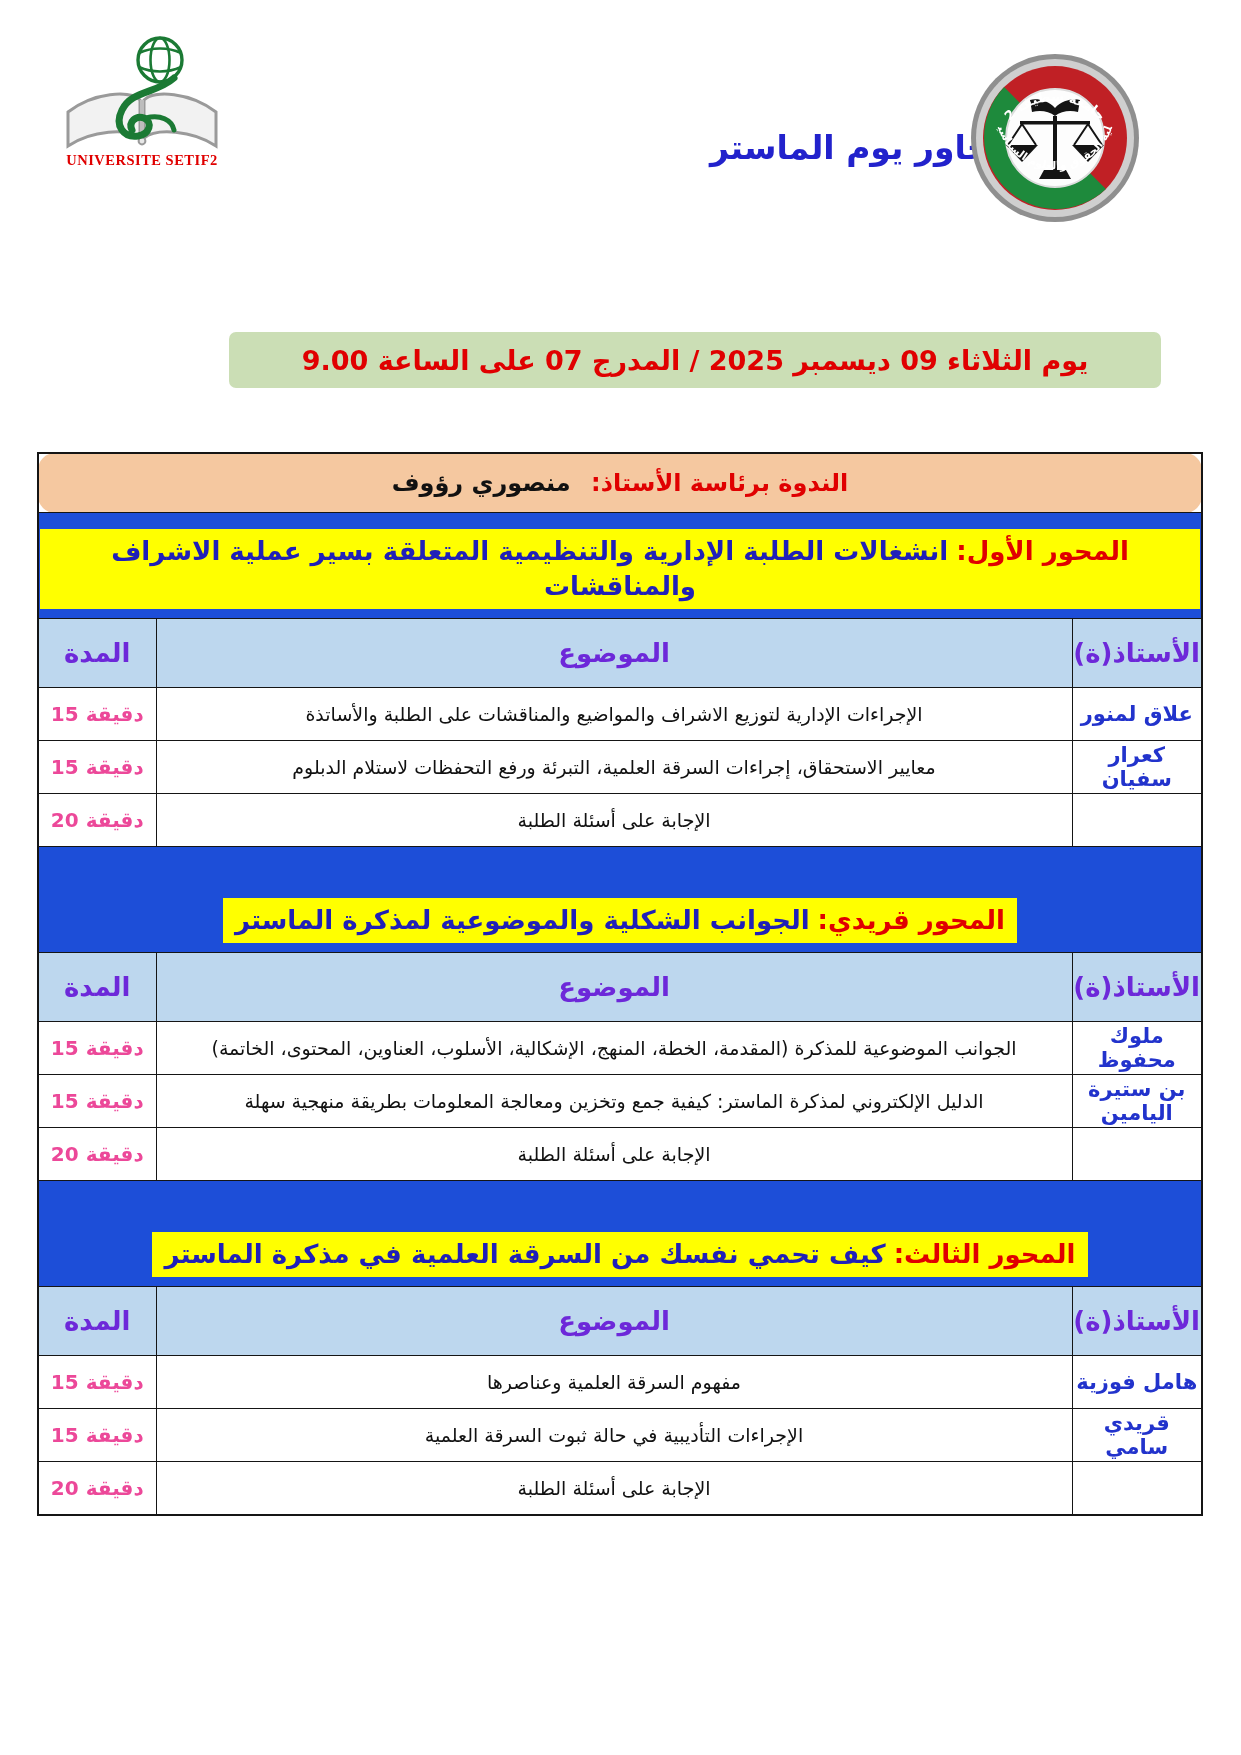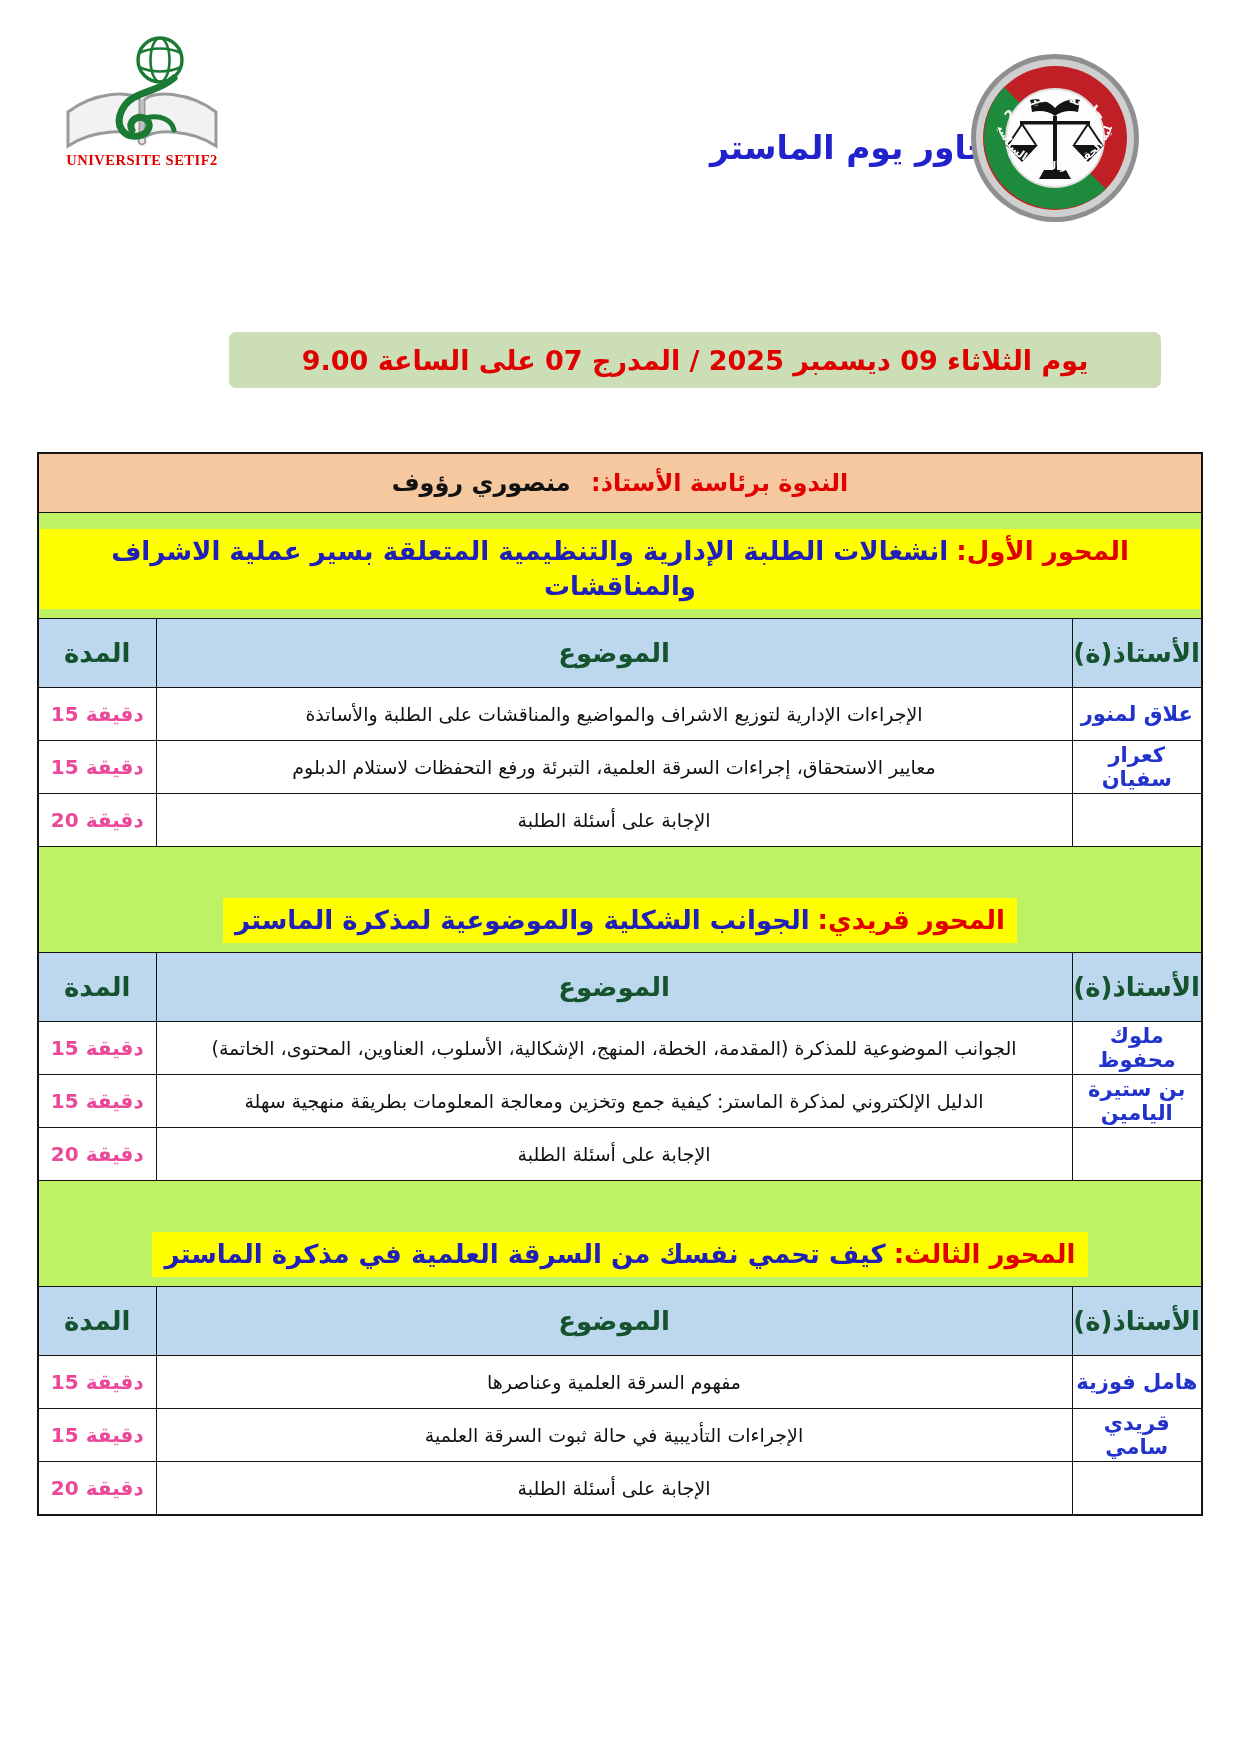--- a/index.html
+++ b/index.html
@@ -37,36 +37,36 @@
     display:flex;align-items:center;justify-content:center;
     color:var(--red,#e00000);font-size:27px;font-weight:bold;border-radius:7px;
   }
   
   .schedule-wrap{position:absolute;top:452px;right:38px;width:1166px;}
   table.schedule{border-collapse:collapse;width:100%;table-layout:fixed;border:2px solid #151515;}
   table.schedule td,table.schedule th{border:1.6px solid #151515;overflow:hidden;}
   .chair-cell{
     background:var(--chair-bg,#f5c8a0);height:56px;
     text-align:center;vertical-align:middle;
-    font-size:24px;font-weight:bold;color:#111;
+    font-size:24px;font-weight:bold;color:#111;border-radius:17px;
   }
   .chair-label{color:var(--red,#e00000);margin-left:12px;}
   .spacer-cell{
-    background:#bef264;height:95px;text-align:center;
+    background:#1d4ed8;height:95px;text-align:center;
     vertical-align:bottom;padding-bottom:9px;
   }
   .hl{
     display:inline-block;background:var(--highlight,#ffff00);
     padding:5px 12px;font-size:26px;font-weight:bold;line-height:1.35;
   }
   .hl-label{color:var(--red,#e00000);margin-left:8px;}
   .hl-title{color:var(--section-blue,#2020b8);}
   tr.head th{
     background:var(--header-bg,#bdd7ee);height:66px;
-    font-size:26px;font-weight:bold;color:#14532d;text-align:center;vertical-align:middle;
+    font-size:26px;font-weight:bold;color:#6d28d9;text-align:center;vertical-align:middle;
   }
   tr.data td{height:50px;text-align:center;vertical-align:middle;background:#fff;}
   td.prof{color:var(--name-blue,#2233cc);font-weight:bold;font-size:21px;}
   td.topic{color:#111;font-size:19px;}
   td.dur{color:#ec4899;font-weight:bold;font-size:20px;direction:ltr;}
 </style>
 </head>
 <body>
 
 <div class="page">

